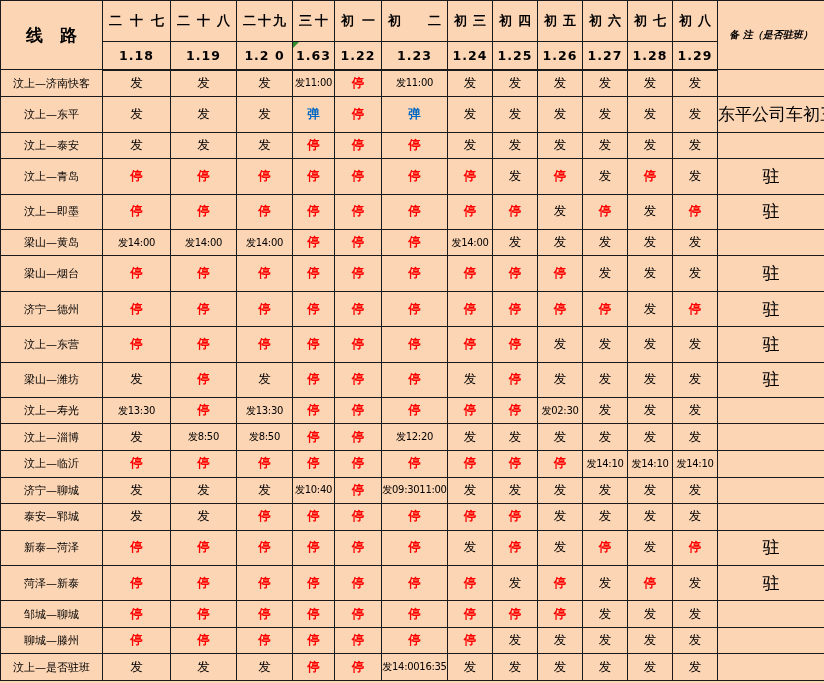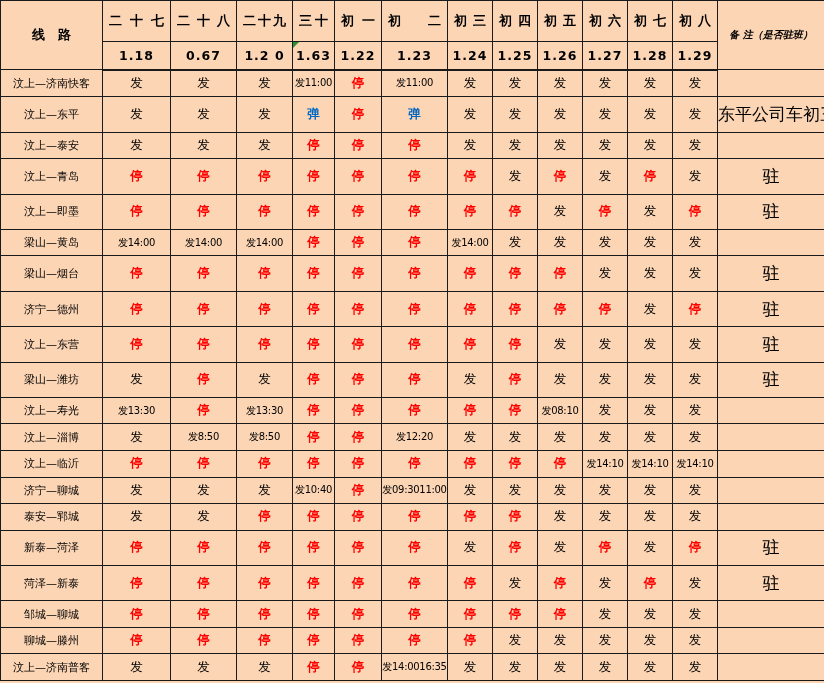--- a/index.html
+++ b/index.html
@@ -22,21 +22,21 @@
   }
   th,td{
     border:1px solid var(--grid);
     padding:0;margin:0;
     text-align:center;vertical-align:middle;
     overflow:hidden;white-space:nowrap;
   }
   thead tr.day-row{height:36px;}
   thead tr.date-row{height:28px;margin-left:28px;}
   thead tr.date-row th{border-bottom:2px solid var(--grid);}
-  th.route-header{font-size:13px;font-weight:bold;}
+  th.route-header{font-size:17px;font-weight:bold;}
   th.remark-header{font-size:10px;font-weight:bold;font-style:italic;}
   th.day-header{
     font-size:13px;font-weight:bold;
     text-align:justify;text-align-last:justify;text-justify:inter-character;
     padding:11px 6px;
   }
   th.date-header{font-size:12.5px;font-weight:bold;letter-spacing:1px;position:relative;}
   th.date-header.comment::before{
     content:"";position:absolute;top:0;left:0;
     border-top:6px solid var(--marker);
@@ -84,21 +84,21 @@
         <th class="day-header">初四</th>
         <th class="day-header">初五</th>
         <th class="day-header">初六</th>
         <th class="day-header">初七</th>
         <th class="day-header">初八</th>
         <th class="remark-header" rowspan="2">备 注（是否驻班）</th>
     </tr>
     <tr class="date-row">
 
     <th class="date-header">1.18</th>
-        <th class="date-header">0.67</th>
+        <th class="date-header">1.19</th>
         <th class="date-header">1.2 0</th>
         <th class="date-header comment">1.63</th>
         <th class="date-header">1.22</th>
         <th class="date-header">1.23</th>
         <th class="date-header">1.24</th>
         <th class="date-header">1.25</th>
         <th class="date-header">1.26</th>
         <th class="date-header">1.27</th>
         <th class="date-header">1.28</th>
         <th class="date-header">1.29</th>
@@ -269,21 +269,21 @@
       <tr>
         <td class="route">汶上—寿光</td>
         <td class="cell time">发13:30</td>
         <td class="cell stop">停</td>
         <td class="cell time">发13:30</td>
         <td class="cell stop">停</td>
         <td class="cell stop">停</td>
         <td class="cell stop">停</td>
         <td class="cell stop">停</td>
         <td class="cell stop">停</td>
-        <td class="cell time">发08:10</td>
+        <td class="cell time">发02:30</td>
         <td class="cell go">发</td>
         <td class="cell go">发</td>
         <td class="cell go">发</td>
         <td class="remark-cell"></td>
       </tr>
       <tr>
         <td class="route">汶上—淄博</td>
         <td class="cell go">发</td>
         <td class="cell time">发8:50</td>
         <td class="cell time">发8:50</td>
@@ -404,21 +404,21 @@
         <td class="cell stop">停</td>
         <td class="cell stop">停</td>
         <td class="cell go">发</td>
         <td class="cell go">发</td>
         <td class="cell go">发</td>
         <td class="cell go">发</td>
         <td class="cell go">发</td>
         <td class="remark-cell"></td>
       </tr>
       <tr>
-        <td class="route">汶上—济南普客</td>
+        <td class="route">汶上—是否驻班</td>
         <td class="cell go">发</td>
         <td class="cell go">发</td>
         <td class="cell go">发</td>
         <td class="cell stop">停</td>
         <td class="cell stop">停</td>
         <td class="cell time">发14:0016:35</td>
         <td class="cell go">发</td>
         <td class="cell go">发</td>
         <td class="cell go">发</td>
         <td class="cell go">发</td>

